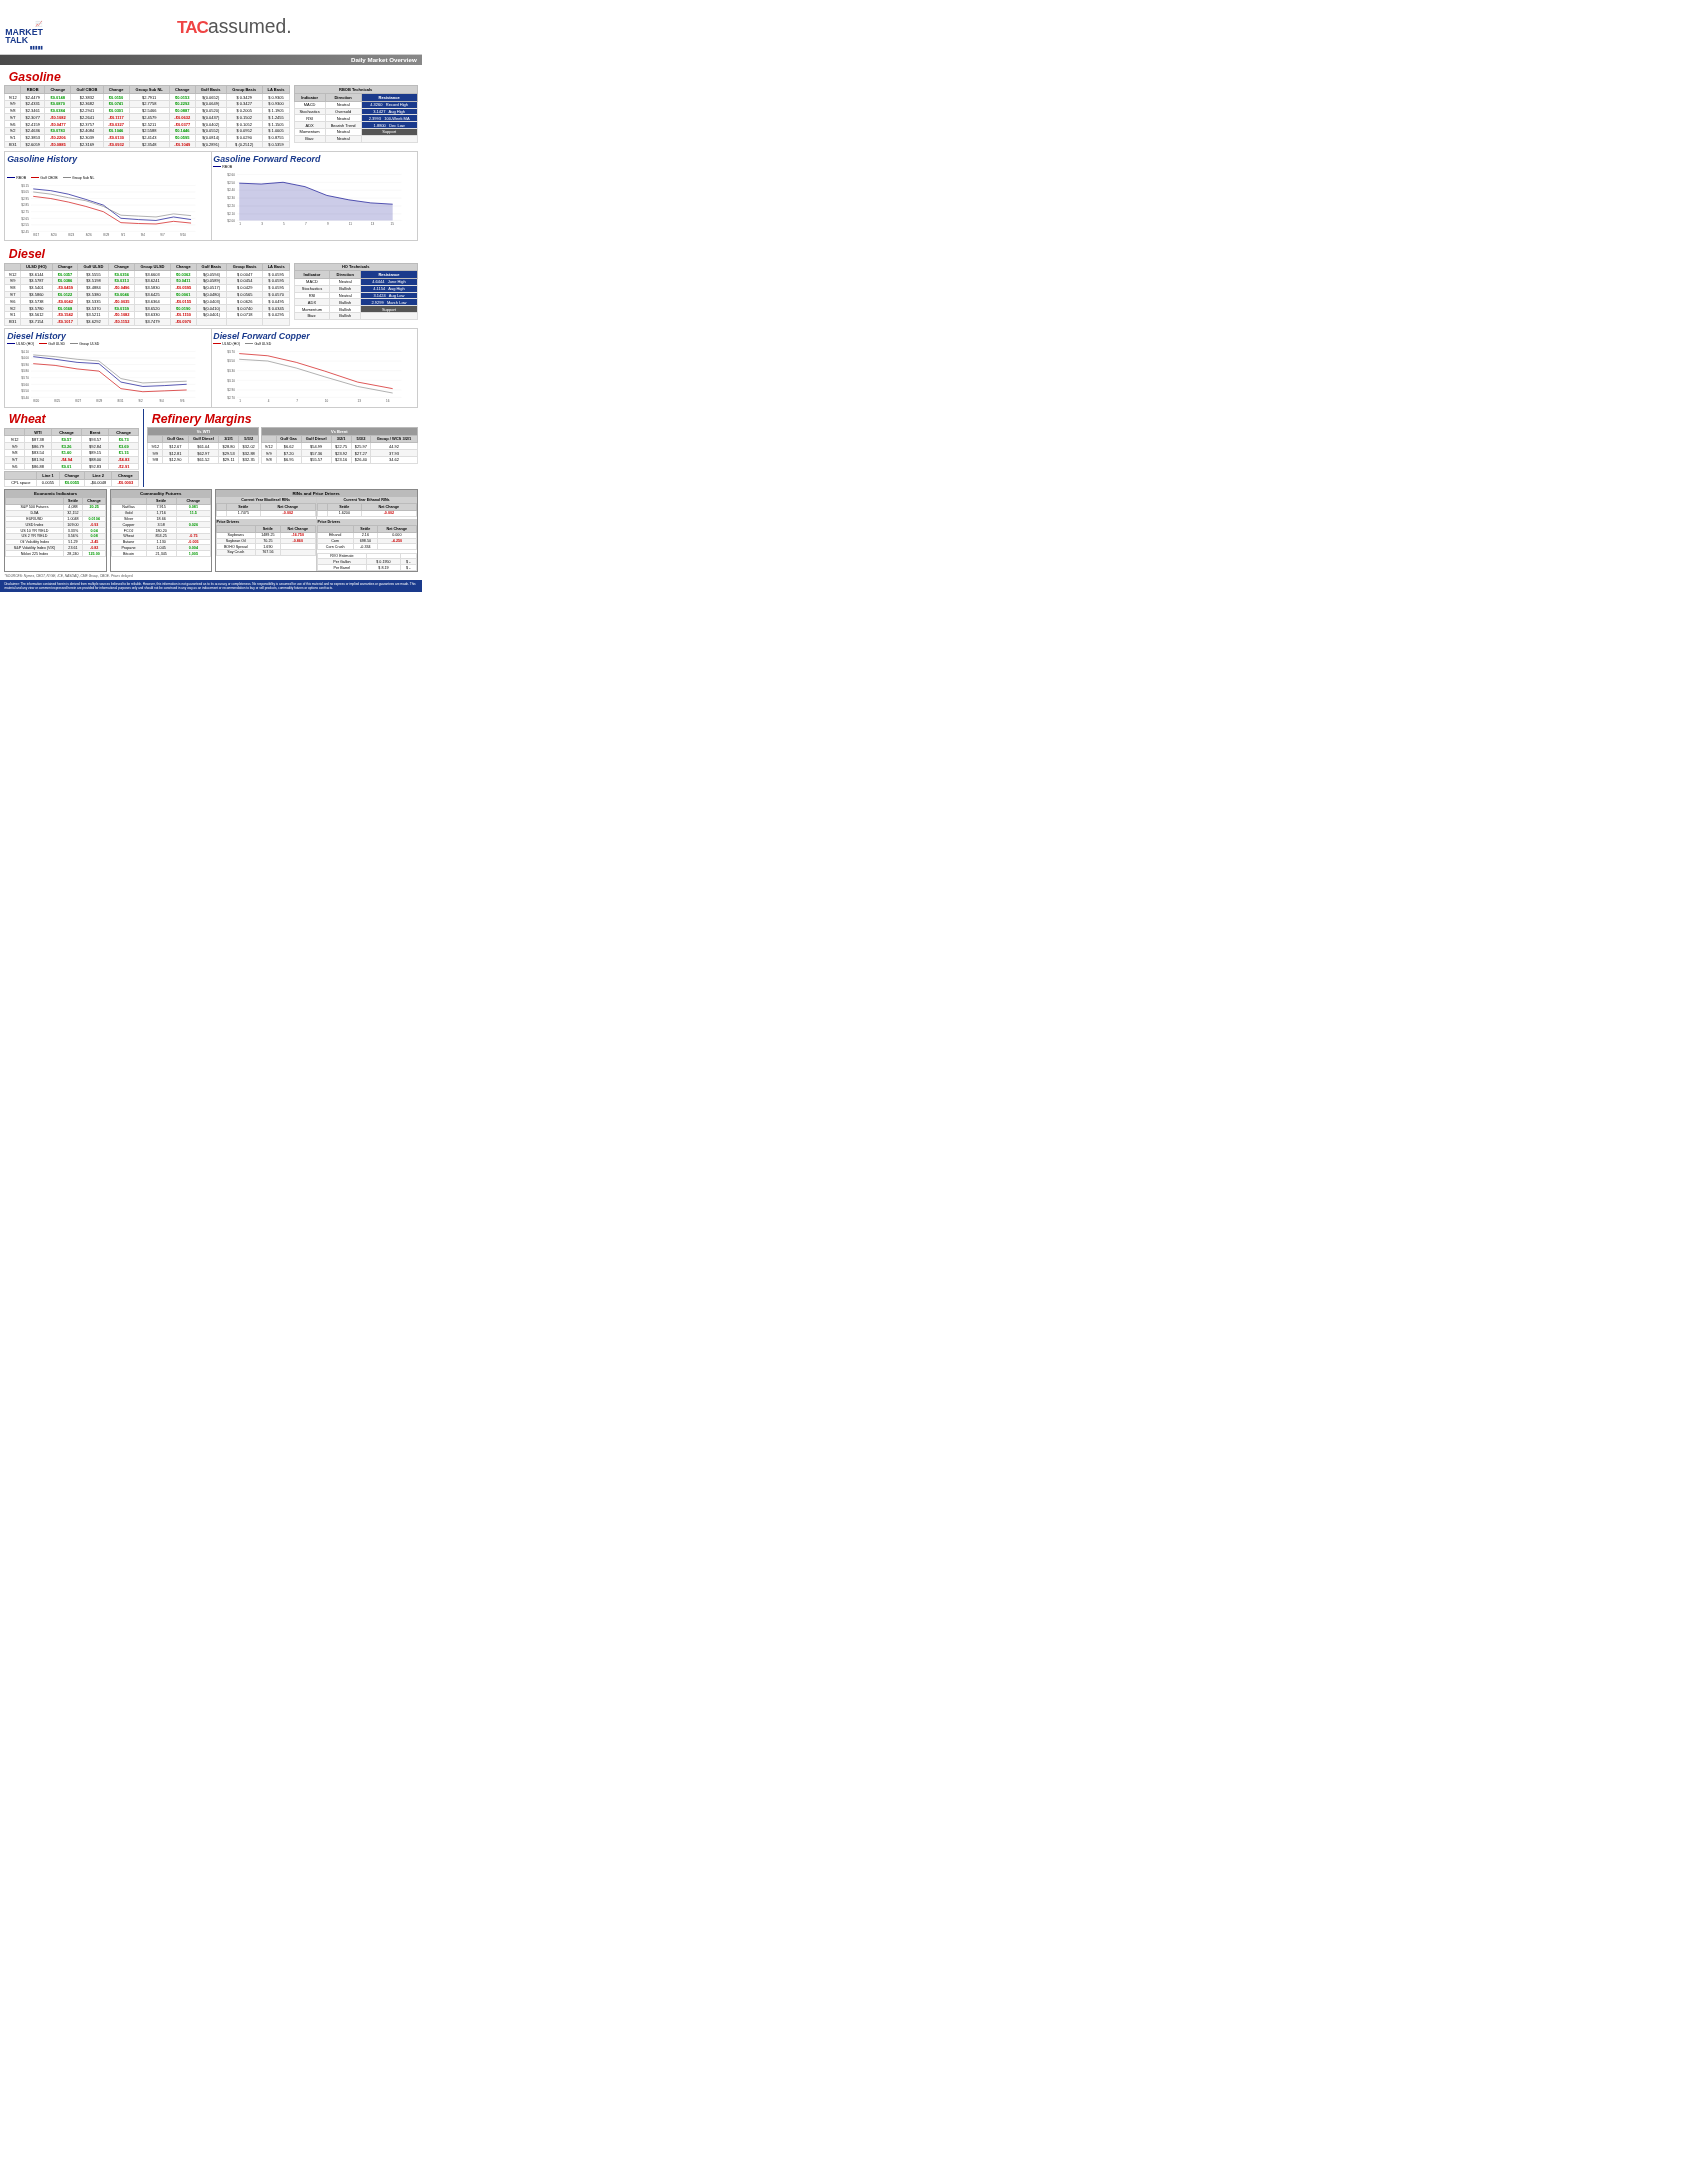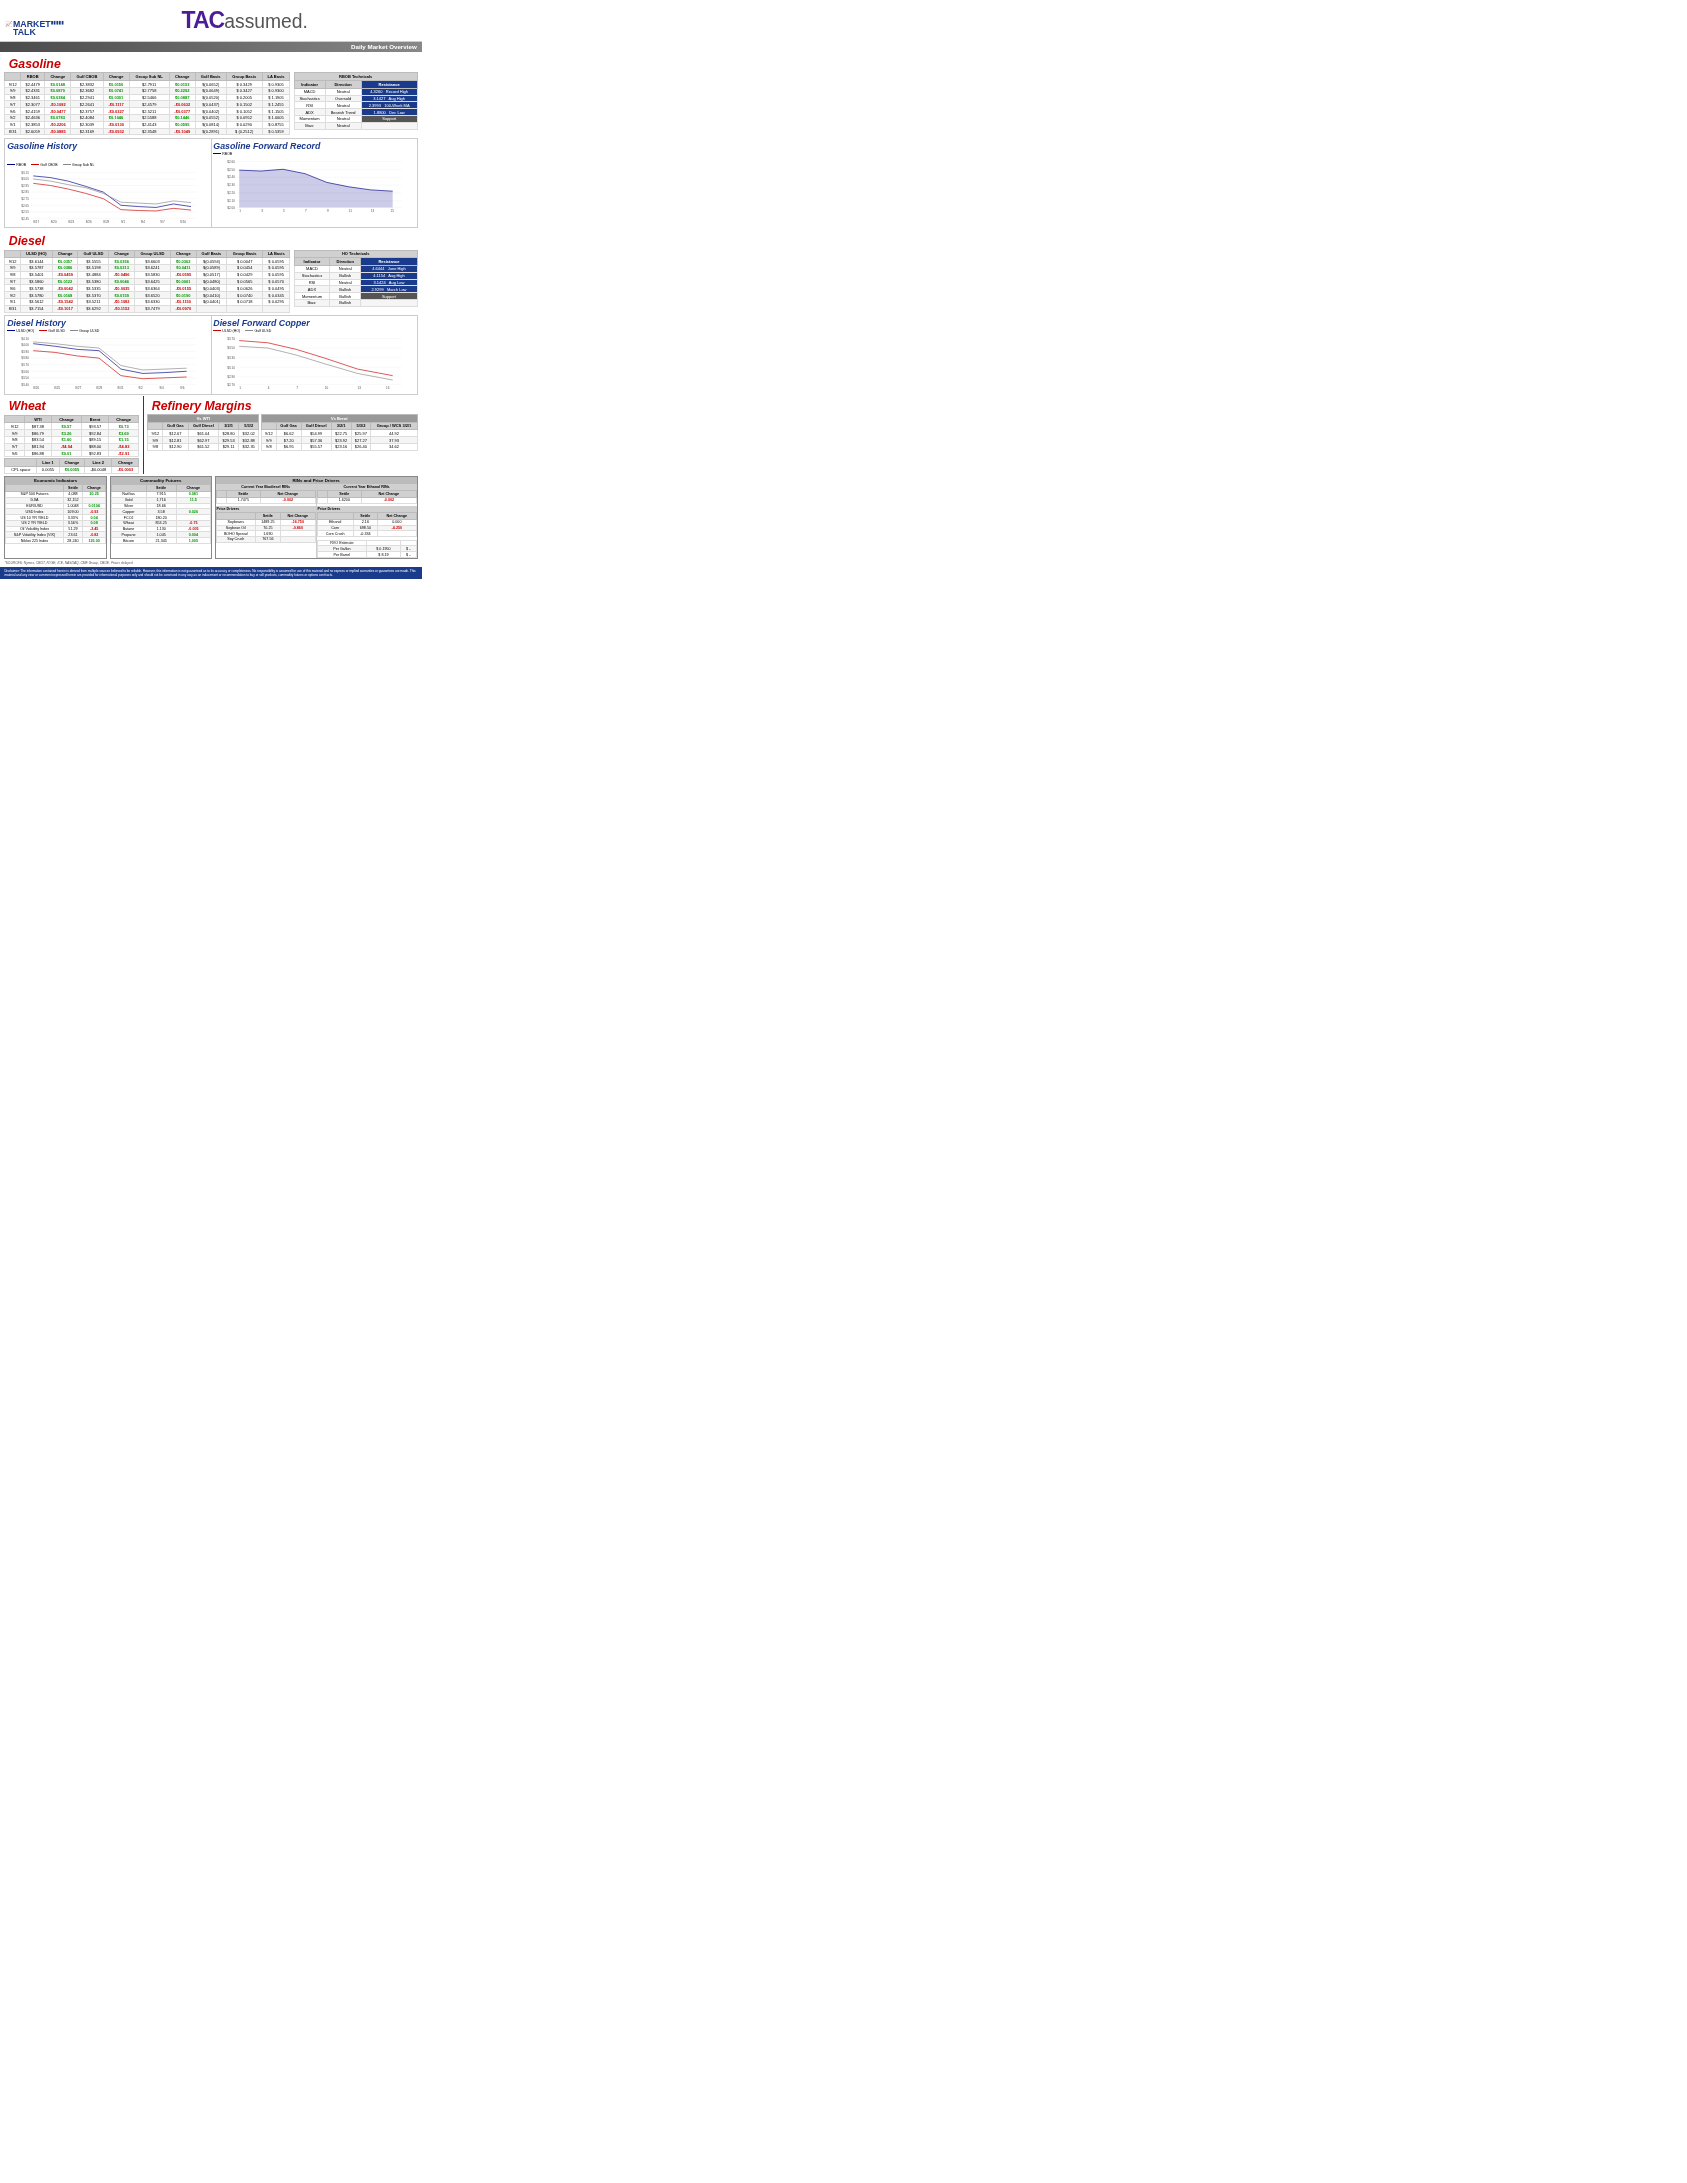--- a/index.html
+++ b/index.html
@@ -1,20 +1,20 @@
 <!DOCTYPE html>
 <html style="font-size:7px"><head>
   <meta charset="utf-8">
   <style>
     * { margin: 0; padding: 0; box-sizing: border-box; }
     body { font-family: Arial, sans-serif; background: #fff; width: 422px; font-size: 4.4px; }
     
     
     .header { display: flex; align-items: center; padding: 3.5px 5.3px; border-bottom: 0.9px solid #ccc; background: #fff; }
-    .market-talk-logo { display: flex; flex-direction: row; align-items: flex-start; margin-right: 8.8px; margin-top: 16px; }
+    .market-talk-logo { display: flex; flex-direction: column; align-items: flex-end; margin-right: 8.8px; margin-top: 16px; }
     .tac-logo { flex: 1; text-align: center; }
     .daily-overview { background: linear-gradient(to right, #4a4a4a, #888); color: #fff; text-align: right; padding: 1.8px 5.3px; font-size: 6.2px; font-weight: bold; }
 
     
     .section-title { font-size: 12.3px; font-weight: 900; color: #cc0000; padding: 2.6px 4.4px 0.9px; font-style: italic; }
     table { width: 100%; border-collapse: collapse; font-size: 4px; }
     table th { background: #d0d0d0; padding: 0.9px 1.8px; text-align: center; font-weight: bold; border: 0.4px solid #bbb; }
     table td { padding: 0.4px 1.8px; text-align: center; border: 0.4px solid #ddd; }
     table tr:nth-child(even) { background: #f5f5f5; }
     .green { color: #009900; font-weight: bold; }
@@ -40,21 +40,21 @@
 <body>
 
 <div style="display:flex; flex-direction:column;">
   <div class="header">
     <div class="market-talk-logo">
       <div style="color:#1a3a8c; font-size:6.2px;">📈</div>
       <div style="font-size:8.8px; font-weight:900; color:#1a3a8c; line-height:1;">MARKET<br>TALK</div>
       <div style="color:#1a3a8c; font-size:4.8px;">▮▮▮▮▮</div>
     </div>
     <div class="tac-logo">
-      <span style="font-size:23px; font-weight:900; color:#4c1d95; letter-spacing:-0.9px;">TAC</span><span style="font-size:19.3px; font-weight:400; color:#555;">assumed.</span>
+      <span style="font-size:17px; font-weight:900; color:#ef4444; letter-spacing:-0.9px;">TAC</span><span style="font-size:19.3px; font-weight:400; color:#555;">assumed.</span>
     </div>
   </div>
   <div class="daily-overview">
     <span>Daily Market Overview</span>
   </div>
 </div>
 
 <div style="padding: 1.8px 4.4px 0;">
   <div class="section-title">Gasoline</div>
   <div style="display:flex; gap:3.5px; margin-top:0.9px;">

